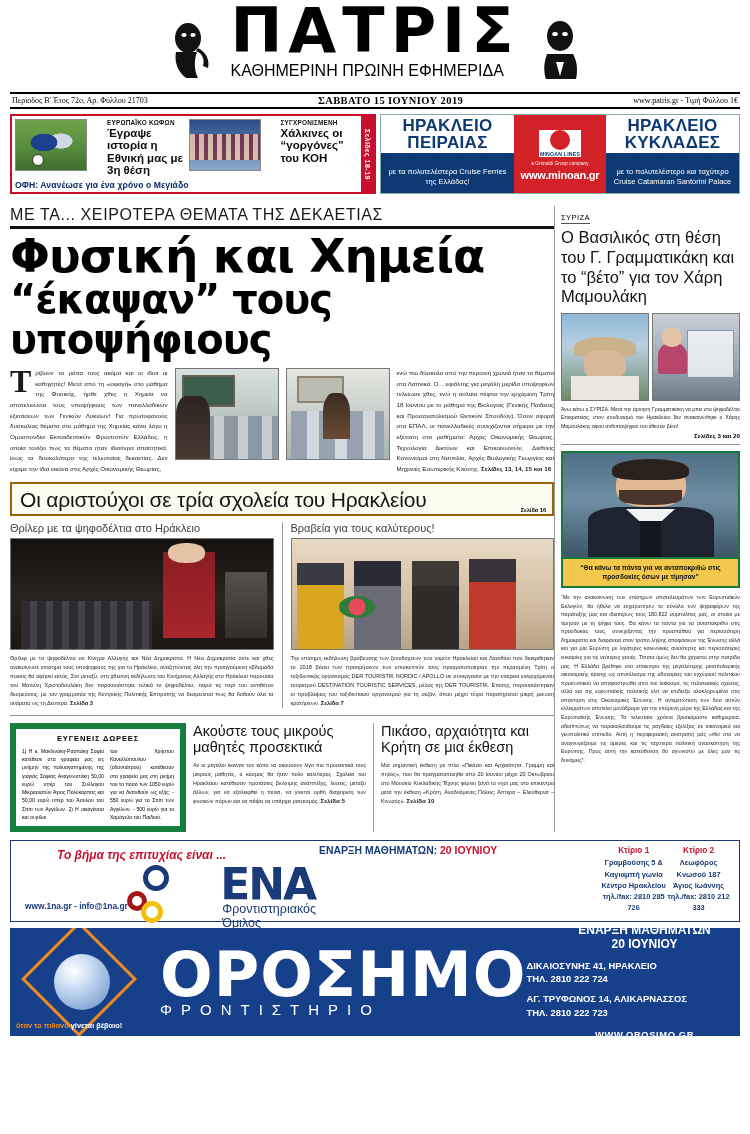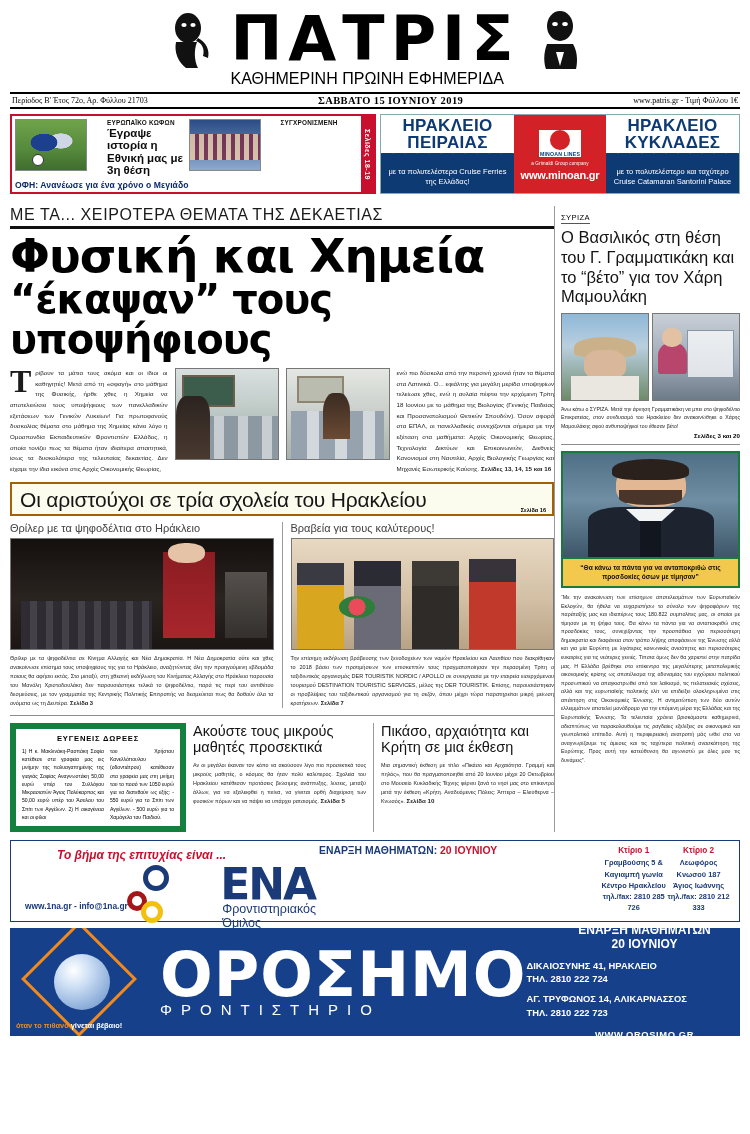--- a/index.html
+++ b/index.html
@@ -8,21 +8,21 @@
     width: 750px; height: 1134px;
     background: #ffffff;
     font-family: "Liberation Sans", "DejaVu Sans", sans-serif;
     color: #000;
     overflow: hidden;
   }
   .page { position: relative; width: 750px; height: 1134px; padding: 0 10px; }
 
   
   .masthead { position: relative; height: 92px; padding-top: 8px; }
-  .masthead-inner { display: flex; align-items: flex-start; justify-content: center; gap: 14px; height: 72px; }
+  .masthead-inner { display: flex; align-items: flex-end; justify-content: center; gap: 14px; height: 72px; }
   .nameplate { font-family: "DejaVu Sans", sans-serif; font-weight: 700; font-size: 62px; letter-spacing: 6px; line-height: 1; }
   .head-face { width: 52px; height: 62px; position: relative; }
   .head-face svg { width: 100%; height: 100%; }
 
   .infobar { border-top: 2px solid #000; border-bottom: 2px solid #000; height: 17px;
              display: flex; align-items: center; justify-content: space-between;
              font-family: "Liberation Serif", serif; font-size: 8px; padding: 0 2px; }
   .infobar .mid { font-weight: 700; font-size: 10.5px; letter-spacing: .4px; }
   .infobar .right { font-size: 8px; }
 
@@ -206,20 +206,21 @@
             <div class="ps-head">Έγραψε ιστορία η Εθνική μας με 3η θέση</div>
           </div>
         </div>
         <div class="ps-cell">
           <div class="ps-photo">
             <div class="ph" style="background:linear-gradient(180deg,#2c4c84 0%,#4f76ad 45%,#8fa9cc 100%);"></div>
             <div class="ph" style="background:repeating-linear-gradient(90deg,#e8c9a8 0 5px,#7a2a4a 5px 9px);opacity:.85;top:14px;bottom:10px;"></div>
           </div>
           <div class="ps-txt">
             <div class="ps-kicker">ΣΥΓΧΡΟΝΙΣΜΕΝΗ</div>
+            <div class="ps-head">Χάλκινες οι “γοργόνες” του ΚΟΗ</div>
           </div>
         </div>
       </div>
       <div class="ps-foot">ΟΦΗ: Ανανέωσε για ένα χρόνο ο Μεγιάδο</div>
       <div class="ps-side">Σελίδες 18-19</div>
     </div>
 
     <div class="promo-minoan">
       <div class="mn-col">
         <div class="mn-top">ΗΡΑΚΛΕΙΟ ΠΕΙΡΑΙΑΣ</div>

